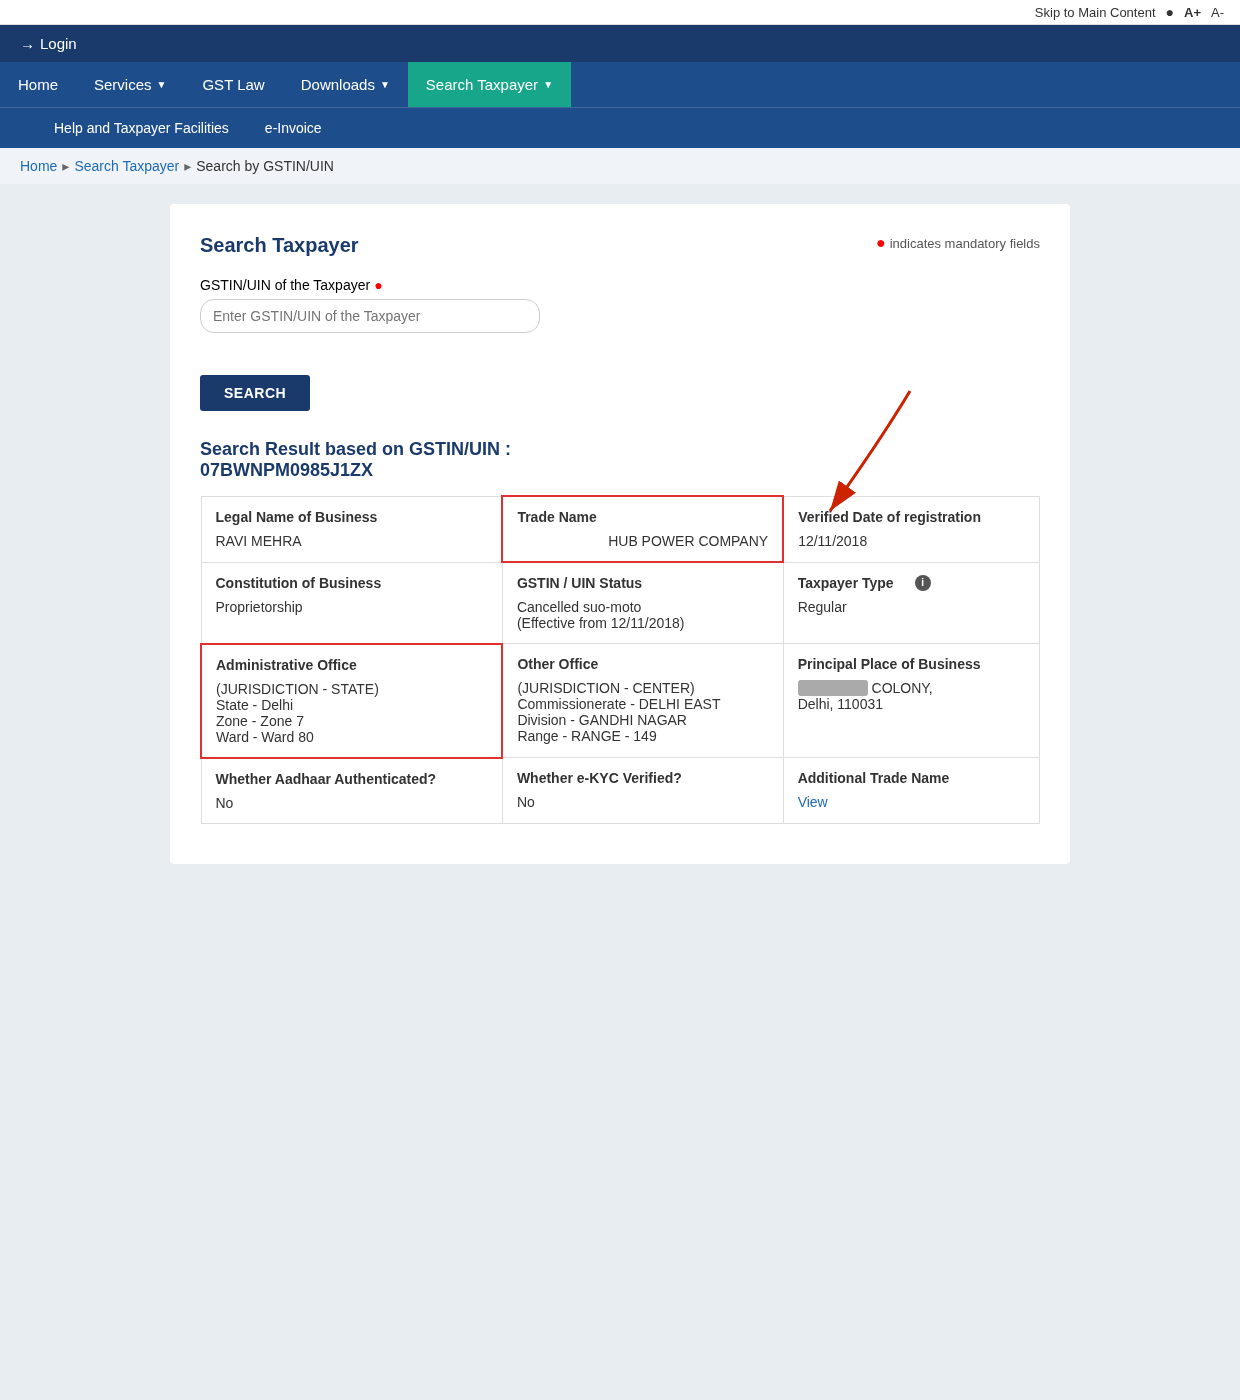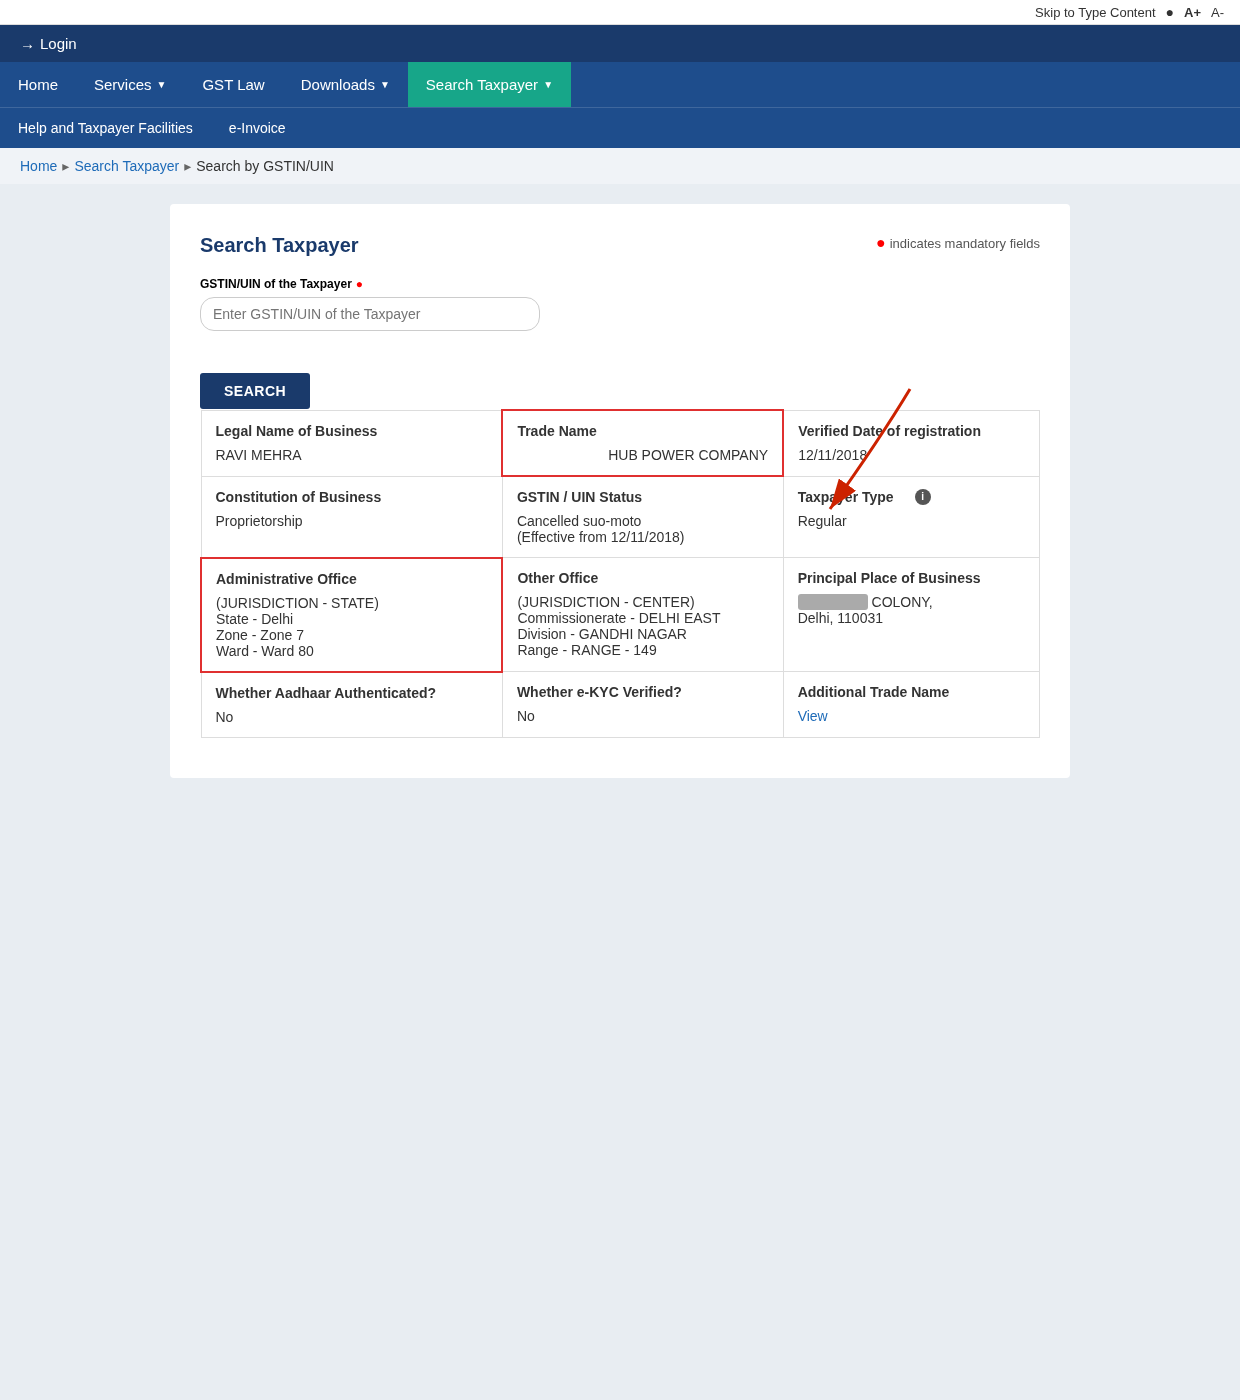--- a/index.html
+++ b/index.html
@@ -54,20 +54,21 @@
     }
     .nav-item.active { background: #17a689; }
     .nav-item .caret { font-size: 10px; }
 
     
     .secondary-nav {
       background: #1e4d8c;
       display: flex;
       align-items: stretch;
       border-top: 1px solid rgba(255,255,255,0.15);
+      padding-left: 36px;
     }
     .sec-nav-item {
       color: #fff; padding: 12px 18px; cursor: pointer;
       font-size: 14px; text-decoration: none; display: flex; align-items: center;
       border: none; background: transparent;
     }
 
     
     .breadcrumb {
       background: #f0f3f7;
@@ -90,21 +91,21 @@
 
     .search-header {
       display: flex; justify-content: space-between; align-items: flex-start;
       margin-bottom: 20px;
     }
     .search-title { font-size: 20px; font-weight: bold; color: #1a3a6b; }
     .mandatory-note { font-size: 13px; color: #555; display: flex; align-items: center; gap: 4px; }
     .red-dot { color: red; font-size: 16px; }
 
     .form-group { margin-bottom: 16px; }
-    .form-label { font-size: 12px; margin-bottom: 6px; display: flex; align-items: center; gap: 4px; font-weight: bold; }
+    .form-label { font-size: 14px; margin-bottom: 6px; display: flex; align-items: center; gap: 4px; }
     .form-label .req { color: red; }
     .form-input {
       width: 340px; padding: 8px 12px;
       border: 1px solid #ccc; border-radius: 14px;
       font-size: 14px; color: #555;
     }
 
     .search-btn {
       background: #1a3a6b; color: #fff;
       border: none; padding: 10px 24px;
@@ -155,21 +156,21 @@
       display: inline-flex; align-items: center; justify-content: center;
       width: 16px; height: 16px; border-radius: 50%;
       background: #555; color: #fff; font-size: 10px;
       font-weight: bold; cursor: pointer; margin-left: 3px;
     }
   </style>
 </head>
 <body>
 
 <div class="utility-bar">
-  <a>Skip to Type Content</a>
+  <a>Skip to Main Content</a>
   <span class="contrast-icon">●</span>
   <a style="font-weight:bold;">A+</a>
   <a>A-</a>
 </div>
 
 <div class="header">
   <button class="login-btn">
     <span>→</span>
     <span>Login</span>
   </button>
@@ -232,20 +233,25 @@
       <defs>
         <marker id="arrowhead" markerWidth="10" markerHeight="7" refX="10" refY="3.5" orient="auto">
           <polygon points="0 0, 10 3.5, 0 7" fill="#cc2200"></polygon>
         </marker>
       </defs>
       <path d="M 170 10 Q 140 60 90 130" stroke="#cc2200" stroke-width="3" fill="none" marker-end="url(#arrowhead)"></path>
     </svg>
   </div>
 
   
+  <div class="results-title">
+    <span>Search Result based on GSTIN/UIN :</span>
+    <br>
+    <span>07BWNPM0985J1ZX</span>
+  </div>
 
   
   <table class="results-table">
 
     <tbody>
         <tr>
       <td>
         <div style="font-weight:bold; margin-bottom:8px;">Legal Name of Business</div>
         <div>RAVI MEHRA</div>
       </td>

